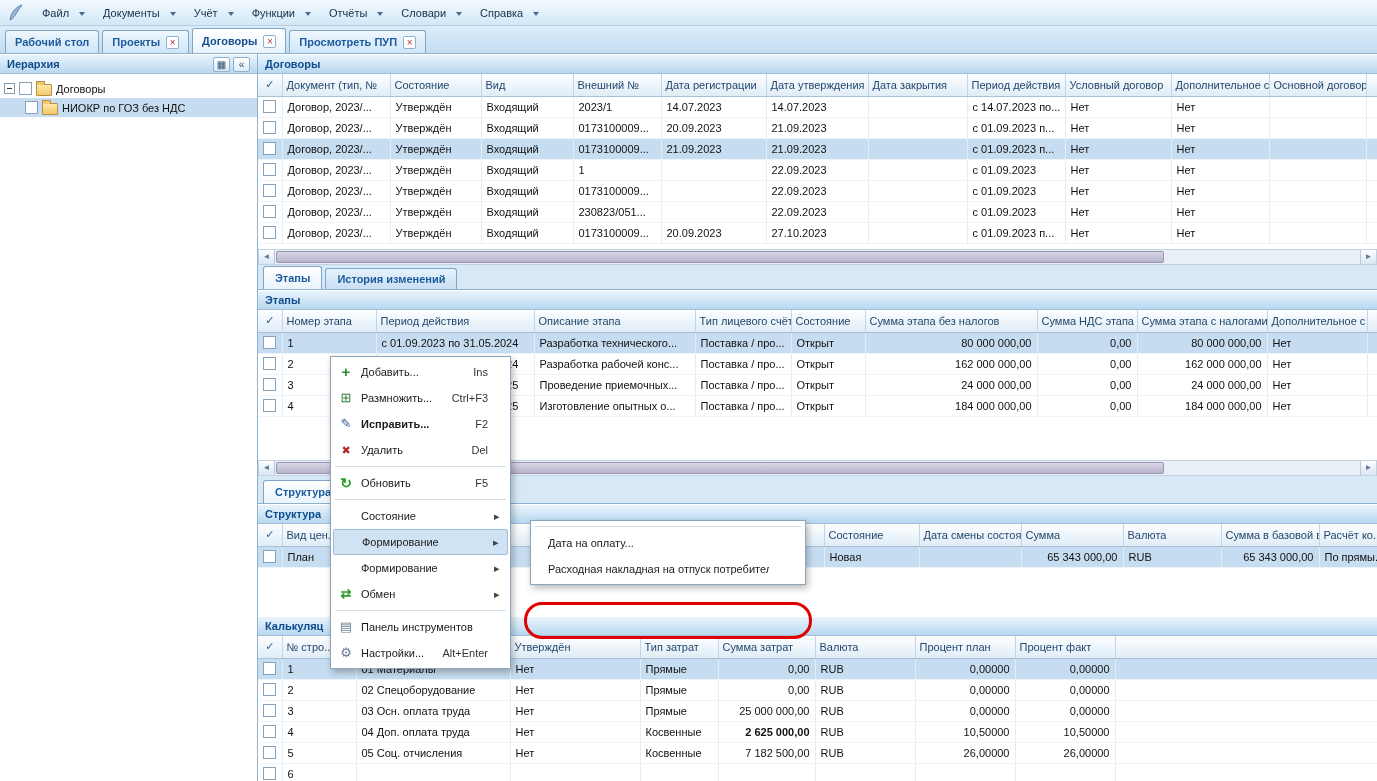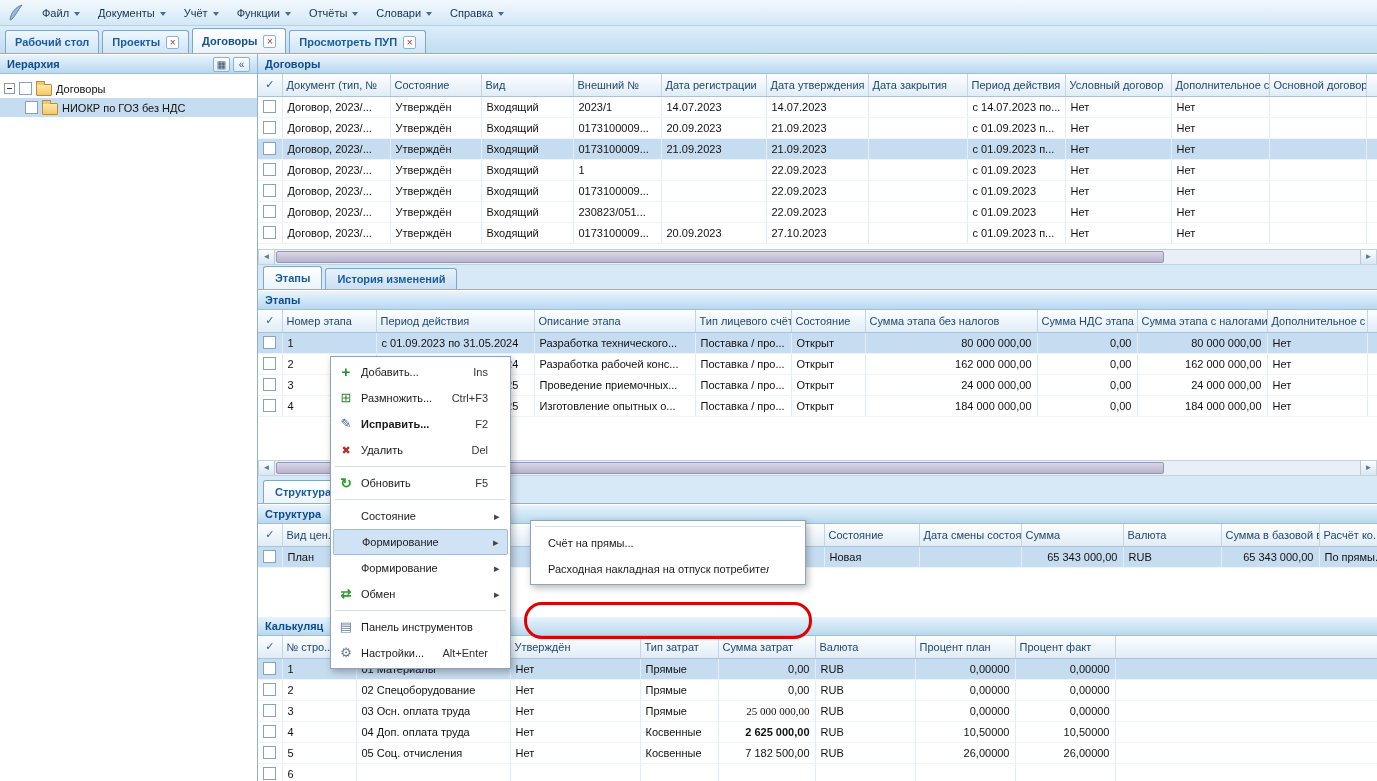--- a/index.html
+++ b/index.html
@@ -11,21 +11,21 @@
   }
 
   
   #menubar {
     position:absolute; left:0; top:0; width:1377px; height:26px;
     background:linear-gradient(#f2f9fe,#d2e7f7);
     border-bottom:1px solid #b5cfe5;
     display:flex; align-items:center; padding-left:5px;
   }
   .logo { width:20px; height:20px; margin-right:8px; }
-  .menubtn { padding:3px 9px; color:#16304a; display:flex; align-items:center; gap:5px; cursor:default; }
+  .menubtn { padding:3px 9px; color:#16304a; display:flex; align-items:center; gap:10px; cursor:default; }
   .caret { width:0; height:0; border-left:3px solid transparent; border-right:3px solid transparent; border-top:4px solid #4a6b8c; margin-top:2px; }
 
   
   #tabbar {
     position:absolute; left:0; top:26px; width:1377px; height:28px;
     background:linear-gradient(#dcedfa,#c2dcf0);
     border-bottom:1px solid #8fb1d0;
     display:flex; align-items:flex-end; padding-left:5px; gap:3px;
   }
   .wtab {
@@ -587,21 +587,21 @@
           <td style="text-align: right;">0,00000</td>
           <td style="text-align: right;">0,00000</td>
           <td></td>
         </tr>
         <tr>
           <td class="chk"><span class="cb"></span></td>
           <td>3</td>
           <td>03 Осн. оплата труда</td>
           <td>Нет</td>
           <td>Прямые</td>
-          <td style="text-align: right; font-family: Liberation Serif, serif;">25 000 000,00</td>
+          <td style="text-align: right;">25 000 000,00</td>
           <td>RUB</td>
           <td style="text-align: right;">0,00000</td>
           <td style="text-align: right;">0,00000</td>
           <td></td>
         </tr>
         <tr>
           <td class="chk"><span class="cb"></span></td>
           <td>4</td>
           <td>04 Доп. оплата труда</td>
           <td>Нет</td>
@@ -708,21 +708,21 @@
       <span class="mico settings-icon">⚙</span>
       <span class="mlabel">Настройки...</span>
       <span class="mshort">Alt+Enter</span>
       <span class="marrow"></span>
     </div>
   </div>
 <div id="submenu" class="menu">
     <div class="msep"></div>
     <div class="mitem">
       <span class="mico"></span>
-      <span class="mlabel">Счёт на прямы...</span>
+      <span class="mlabel">Дата на оплату...</span>
       <span class="mshort"></span>
       <span class="marrow"></span>
     </div>
     <div class="mitem">
       <span class="mico"></span>
       <span class="mlabel">Расходная накладная на отпуск потребителям...</span>
       <span class="mshort"></span>
       <span class="marrow"></span>
     </div>
   </div>

